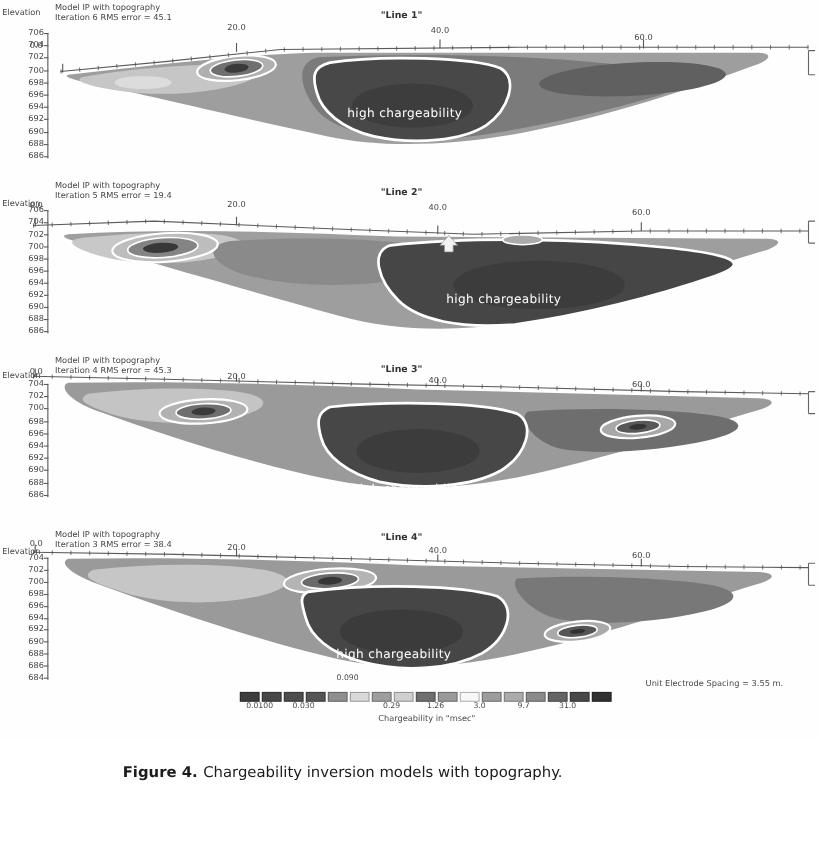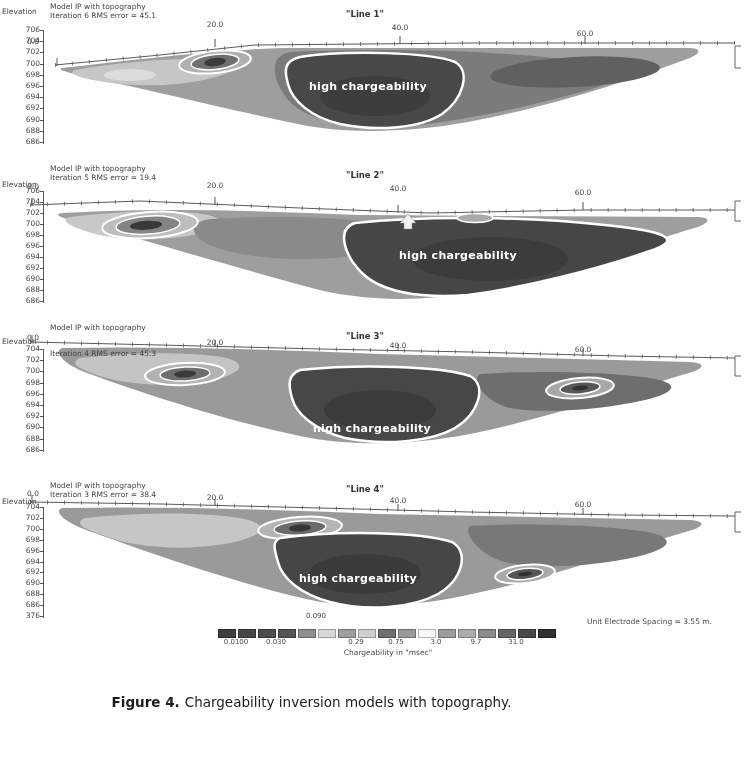--- a/index.html
+++ b/index.html
@@ -6,22 +6,22 @@
   .page{position:relative;width:745px;height:775px;background:#fff;
         font-family:"DejaVu Sans","Liberation Sans",sans-serif;overflow:hidden;}
   .figure-area{position:absolute;left:0;top:0;width:745px;height:672px;background:#fefefe;}
   .panel{position:absolute;left:0;width:745px;}
   .panel svg{position:absolute;left:0;top:0;}
   .lbl{position:absolute;color:#454545;white-space:nowrap;line-height:1.1;}
   .t7{font-size:7.5px;}
   .title{font-size:8.5px;font-weight:bold;color:#333;transform:translateX(-50%);}
   .dist{font-size:7.5px;transform:translateX(-50%);}
   .etick{font-size:7.5px;width:28px;text-align:right;}
-  .ann{position:absolute;color:#ffffff;font-weight:bold;font-size:11px;
-       letter-spacing:.3px;transform:translateX(-50%);white-space:nowrap;}
+  .ann{position:absolute;color:#ffffff;font-weight:normal;font-size:11px;
+       letter-spacing:.3px;transform:translateX(-50%);white-space:nowrap;margin-top:16px;}
   .vaxis{position:absolute;width:1px;background:#5a5a5a;}
   .htick{position:absolute;width:4px;height:1px;background:#5a5a5a;}
   .legend{position:absolute;left:0;top:0;width:745px;}
   .swatch{position:absolute;width:16px;height:7px;border:1px solid rgba(0,0,0,.28);}
   .leglbl{position:absolute;font-size:7px;color:#4a4a4a;width:40px;text-align:center;}
   .legaxis{position:absolute;left:218px;top:648px;width:340px;text-align:center;
            font-size:7.5px;color:#4a4a4a;}
   .electrode-note{position:absolute;left:470px;top:617px;width:242px;text-align:right;
                   font-size:7.5px;color:#4a4a4a;}
   .caption{position:absolute;left:0;top:694px;width:623px;text-align:center;
@@ -163,21 +163,21 @@
           <ellipse cx="580" cy="70" rx="20" ry="6" fill="#585858" stroke="#fff" stroke-width="1.5"></ellipse>
           <ellipse cx="580" cy="70" rx="8" ry="2.5" fill="#333"></ellipse>
         </g>
         <polyline points="30,24 160,27 320,31 470,34 620,38 735,40" fill="none" stroke="#5a5a5a" stroke-width="1"></polyline>
         <polyline points="30,24 160,27 320,31 470,34 620,38 735,40" fill="none" stroke="#4a4a4a" stroke-width="4" stroke-dasharray="1 16" opacity=".7"></polyline>
         <path d="M215,22 v7 M398,26 v7 M583,31 v7 M32,17 v7" stroke="#555" stroke-width="1"></path>
         <path d="M735,38 v20 M735,38 h6 M735,58 h6" stroke="#666" fill="none"></path>
       </svg>
       <div class="overlay">
           <div class="lbl t7" style="left: 50px; top: 6px;">Model IP with topography</div>
-          <div class="lbl t7" style="left: 50px; top: 32px;">Iteration 4 RMS error = 45.3</div>
+          <div class="lbl t7" style="left: 50px; top: 15px;">Iteration 4 RMS error = 45.3</div>
           <div class="lbl t7" style="left: 2px; top: 20px;">Elevation</div>
           <div class="lbl title" style="left: 365px; top: 14px;">"Line 3"</div>
           <div class="vaxis" style="left: 43px; top: 31px; height: 102.8px;"></div>
           <div class="lbl etick" style="left: 12px; top: 27px;">704</div>
           <div class="htick" style="left: 40px; top: 31px;"></div>
           <div class="lbl etick" style="left: 12px; top: 38.2px;">702</div>
           <div class="htick" style="left: 40px; top: 42.2px;"></div>
           <div class="lbl etick" style="left: 12px; top: 49.4px;">700</div>
           <div class="htick" style="left: 40px; top: 53.4px;"></div>
           <div class="lbl etick" style="left: 12px; top: 60.6px;">698</div>
@@ -243,21 +243,21 @@
           <div class="lbl etick" style="left: 12px; top: 85.5px;">694</div>
           <div class="htick" style="left: 40px; top: 89.5px;"></div>
           <div class="lbl etick" style="left: 12px; top: 96.4px;">692</div>
           <div class="htick" style="left: 40px; top: 100.4px;"></div>
           <div class="lbl etick" style="left: 12px; top: 107.3px;">690</div>
           <div class="htick" style="left: 40px; top: 111.3px;"></div>
           <div class="lbl etick" style="left: 12px; top: 118.2px;">688</div>
           <div class="htick" style="left: 40px; top: 122.2px;"></div>
           <div class="lbl etick" style="left: 12px; top: 129.1px;">686</div>
           <div class="htick" style="left: 40px; top: 133.1px;"></div>
-          <div class="lbl etick" style="left: 12px; top: 140px;">376</div>
+          <div class="lbl etick" style="left: 12px; top: 140px;">684</div>
           <div class="htick" style="left: 40px; top: 144px;"></div>
           <div class="lbl dist" style="left: 33px; top: 18px;">0.0</div>
           <div class="lbl dist" style="left: 215px; top: 22px;">20.0</div>
           <div class="lbl dist" style="left: 398px; top: 25px;">40.0</div>
           <div class="lbl dist" style="left: 583px; top: 29px;">60.0</div>
           <div class="ann" style="left: 358px; top: 100px;">high chargeability</div>
         </div>
     </div>
 
     <div class="legend">
@@ -276,21 +276,21 @@
           <div class="swatch" style="left: 438px; top: 629px; background: rgb(156, 156, 156);"></div>
           <div class="swatch" style="left: 458px; top: 629px; background: rgb(171, 171, 171);"></div>
           <div class="swatch" style="left: 478px; top: 629px; background: rgb(138, 138, 138);"></div>
           <div class="swatch" style="left: 498px; top: 629px; background: rgb(101, 101, 101);"></div>
           <div class="swatch" style="left: 518px; top: 629px; background: rgb(72, 72, 72);"></div>
           <div class="swatch" style="left: 538px; top: 629px; background: rgb(48, 48, 48);"></div>
           <div class="leglbl" style="left: 216px; top: 638px;">0.0100</div>
           <div class="leglbl" style="left: 256px; top: 638px;">0.030</div>
           <div class="leglbl" style="left: 296px; top: 612px;">0.090</div>
           <div class="leglbl" style="left: 336px; top: 638px;">0.29</div>
-          <div class="leglbl" style="left: 376px; top: 638px;">0.75</div>
+          <div class="leglbl" style="left: 376px; top: 638px;">1.26</div>
           <div class="leglbl" style="left: 416px; top: 638px;">3.0</div>
           <div class="leglbl" style="left: 456px; top: 638px;">9.7</div>
           <div class="leglbl" style="left: 496px; top: 638px;">31.0</div>
         </div>
       <div class="legaxis">Chargeability in "msec"</div>
     </div>
 
     <div class="electrode-note">Unit Electrode Spacing = 3.55 m.</div>
   </div>
 

